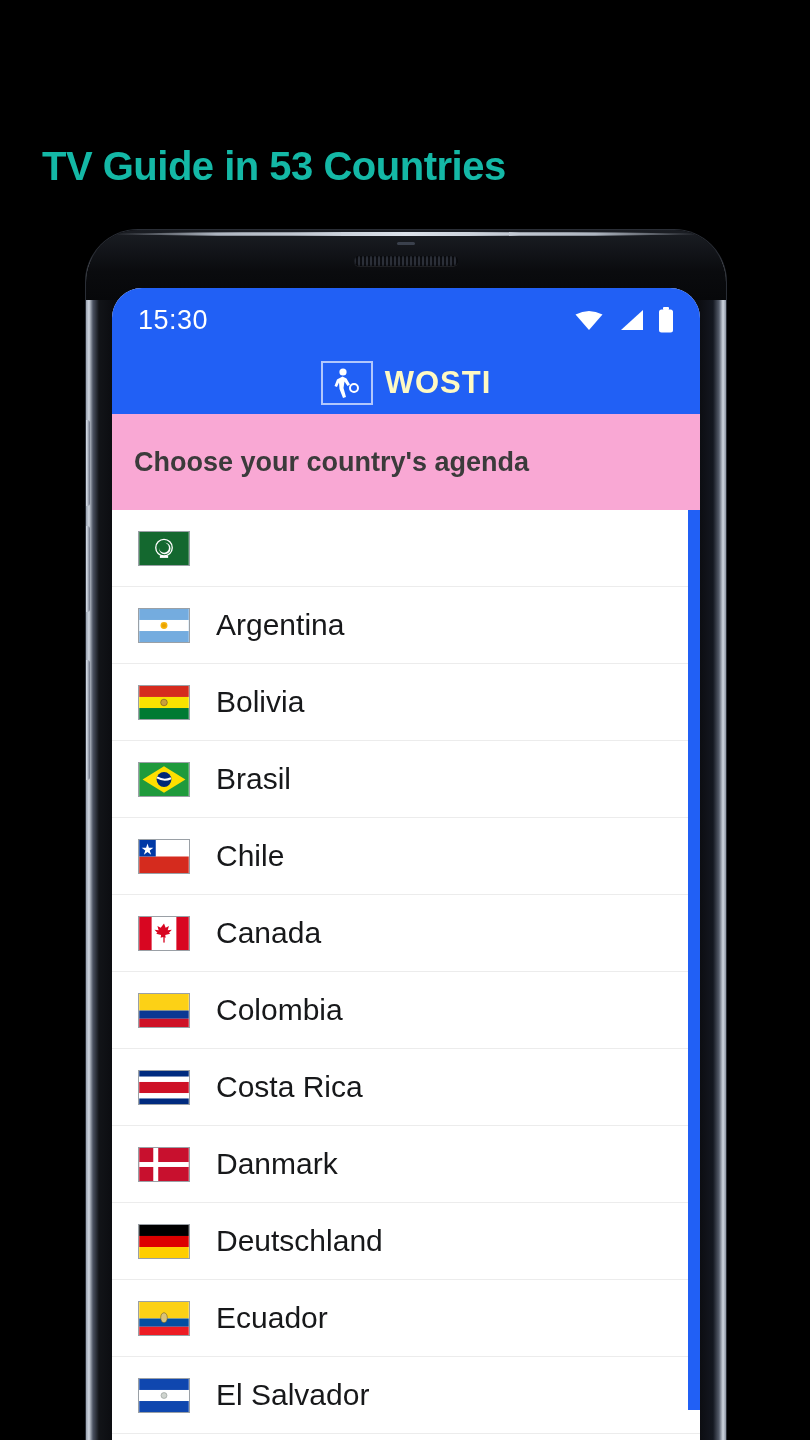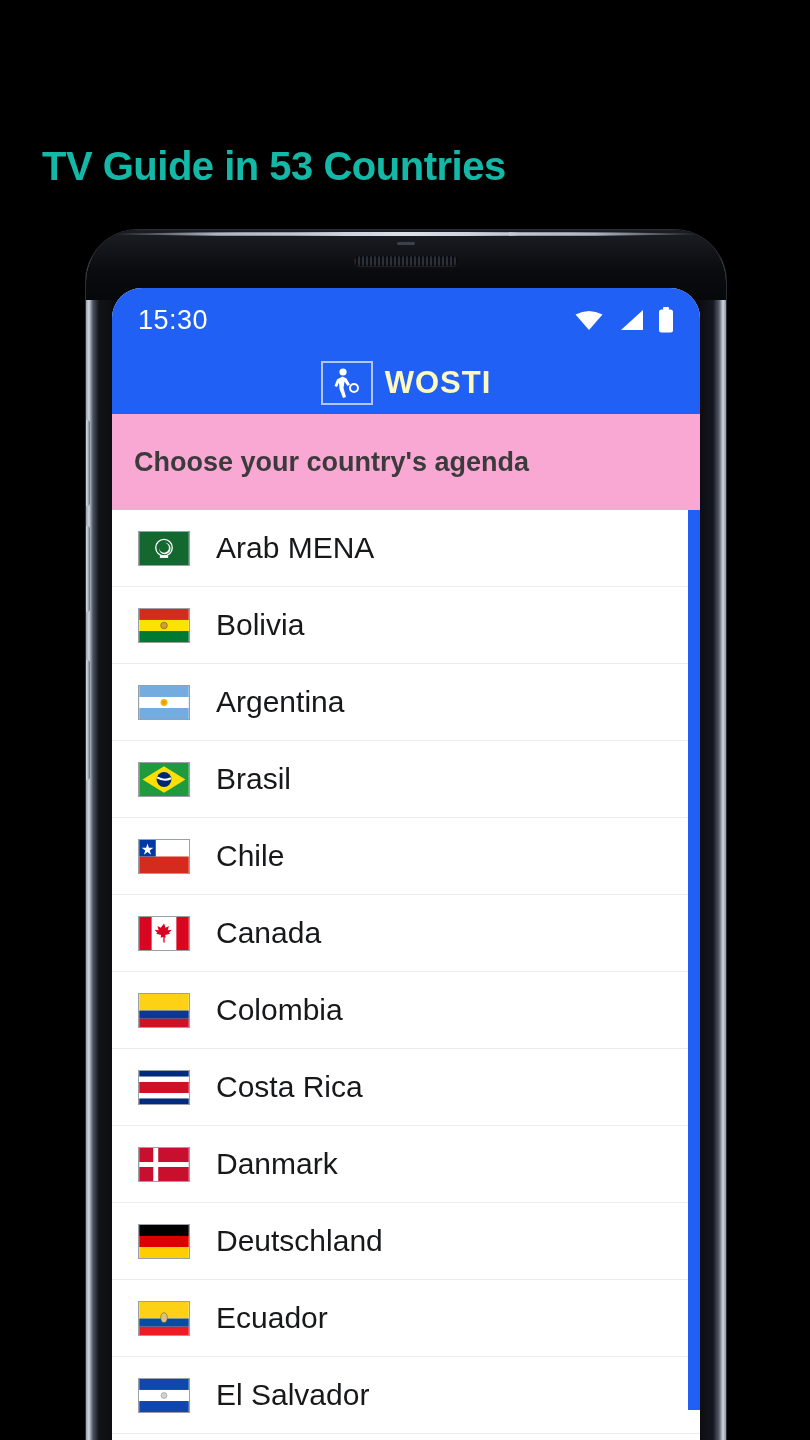--- a/index.html
+++ b/index.html
@@ -229,43 +229,42 @@
         <div id="rows">
             <div class="row">
               <span class="flag">
                 <svg viewBox="0 0 60 40">
                   <rect width="60" height="40" fill="#14682f"></rect>
      <circle cx="30" cy="19" r="10" fill="none" stroke="#fff" stroke-width="1.6"></circle>
      <path d="M24 19a6 6 0 1 0 6-6 7 7 0 1 1-6 6z" fill="#fff"></path>
      <rect x="25" y="29" width="10" height="2.4" fill="#fff"></rect>
                 </svg>
               </span>
-              <span class="row-label">Arab MENA</span>
+            </div>
+            <div class="row">
+              <span class="flag">
+                <svg viewBox="0 0 60 40">
+                  <rect width="60" height="40" fill="#74acdf"></rect>
+     <rect y="13.3" width="60" height="13.4" fill="#fff"></rect>
+     <circle cx="30" cy="20" r="4.2" fill="#f6b40e"></circle>
+                  <circle cx="30" cy="20" r="2.4" fill="#e8a200"></circle>
+                </svg>
+              </span>
+              <span class="row-label">Argentina</span>
             </div>
             <div class="row">
               <span class="flag">
                 <svg viewBox="0 0 60 40">
                   <rect width="60" height="13.3" fill="#d52b1e"></rect>
      <rect y="13.3" width="60" height="13.4" fill="#f9e300"></rect>
      <rect y="26.7" width="60" height="13.3" fill="#007a33"></rect>
      <circle cx="30" cy="20" r="4" fill="#c8a03c" stroke="#7a5c1e" stroke-width=".8"></circle>
                 </svg>
               </span>
               <span class="row-label">Bolivia</span>
-            </div>
-            <div class="row">
-              <span class="flag">
-                <svg viewBox="0 0 60 40">
-                  <rect width="60" height="40" fill="#74acdf"></rect>
-     <rect y="13.3" width="60" height="13.4" fill="#fff"></rect>
-     <circle cx="30" cy="20" r="4.2" fill="#f6b40e"></circle>
-                  <circle cx="30" cy="20" r="2.4" fill="#e8a200"></circle>
-                </svg>
-              </span>
-              <span class="row-label">Argentina</span>
             </div>
             <div class="row">
               <span class="flag">
                 <svg viewBox="0 0 60 40">
                   <rect width="60" height="40" fill="#1f9a3c"></rect>
      <polygon points="30,4 56,20 30,36 4,20" fill="#ffdf00"></polygon>
      <circle cx="30" cy="20" r="9" fill="#002776"></circle>
      <path d="M21.5 17.5q8.5 5 17 1" stroke="#fff" stroke-width="2.4" fill="none"></path>
                 </svg>
               </span>

